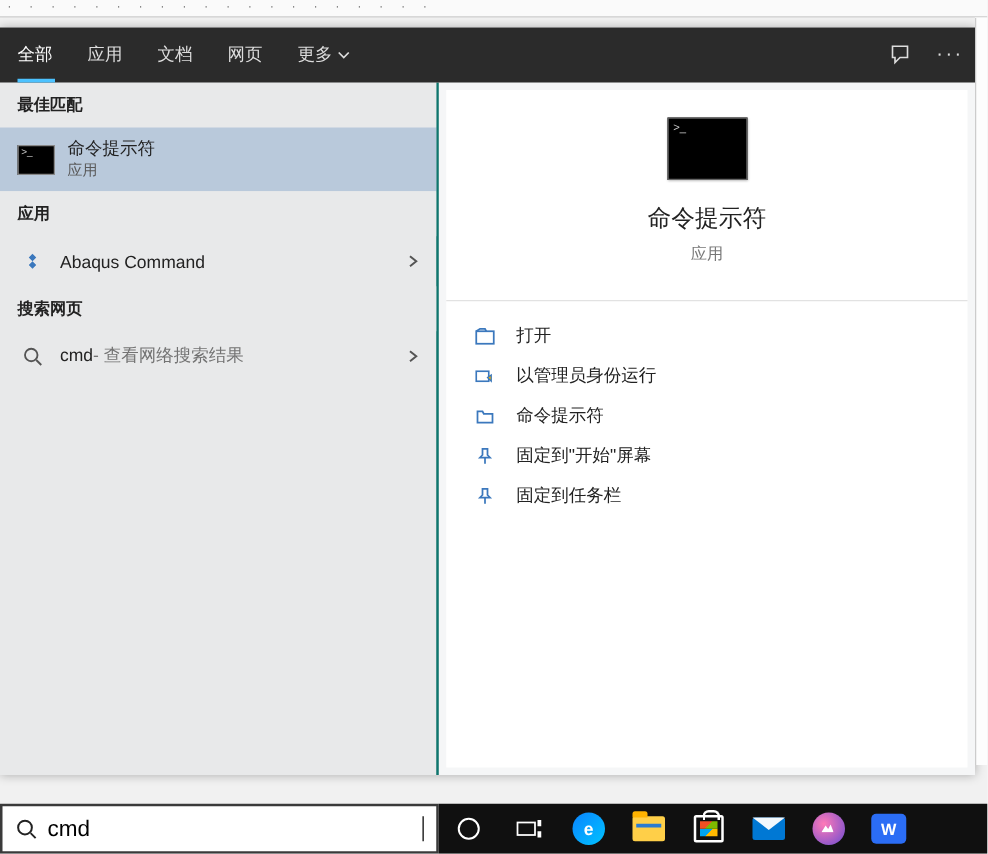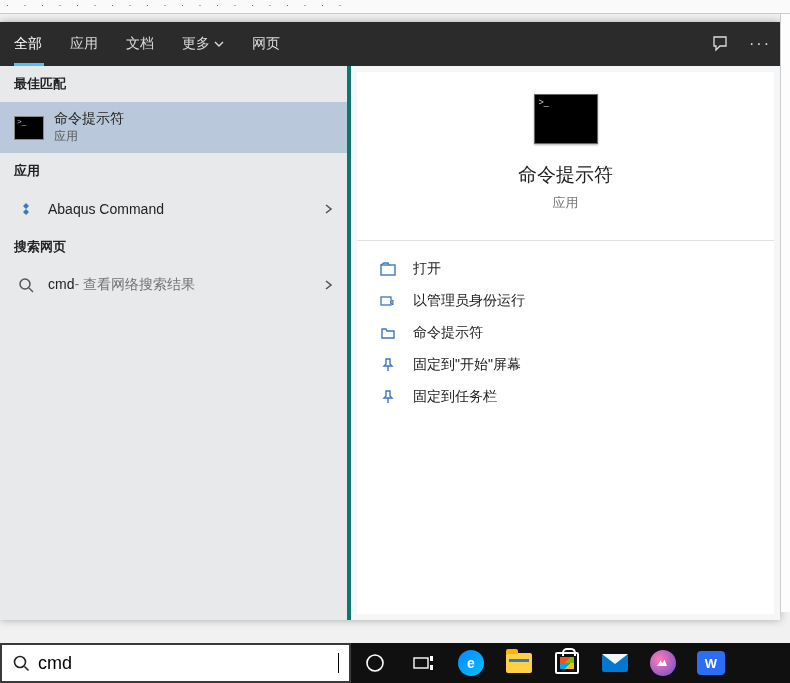--- a/index.html
+++ b/index.html
@@ -17,21 +17,21 @@
     .tab.active { color:#fff; }
     .tab.active::after { content:""; position:absolute; bottom:0; left:14px; width:30px; height:3px; background:#4cc2ff; }
     .tab-wrap { position:relative; }
     .more svg { margin-left:4px; }
     .hdr-spacer { flex:1; }
     .hdr-icon { width:40px; height:44px; display:flex; align-items:center; justify-content:center; color:#ddd; cursor:pointer; }
     .ellipsis { font-size:16px; letter-spacing:2px; }
 
     
     .body { flex:1; display:flex; min-height:0; }
-    .left { width:351px; background:#e8e9ea; border-right:4px solid #0f766e; display:flex; flex-direction:column; }
+    .left { width:351px; background:#e8e9ea; border-right:2px solid #0f766e; display:flex; flex-direction:column; }
     .right { flex:1; background:#fff; margin:6px 6px 6px 6px; display:flex; flex-direction:column; }
 
     .sec-hdr { font-size:13px; font-weight:600; color:#222; padding:9px 14px; background:#e8e9ea; }
     .row { display:flex; align-items:center; padding:8px 14px; cursor:pointer; font-size:14px; color:#222; }
     .row.sel { background:#b9c9db; }
     .row .ico { width:30px; height:30px; display:flex; align-items:center; justify-content:center; margin-right:10px; flex:0 0 30px; }
     .row .txts { flex:1; display:flex; flex-direction:column; }
     .row .sub { font-size:12px; color:#5a5a5a; }
     .row .chev { color:#666; }
     .row.small .ico { width:24px; height:24px; flex:0 0 24px; }
@@ -84,27 +84,27 @@
 <div class="top-fragment">· · · · · · · · · · · · · · · · · · · ·</div>
 
 <div class="search-panel">
 
   <div class="hdr">
     <div class="tab-wrap">
         <div class="tab active">全部</div>
       </div>
     <div class="tab">应用</div>
     <div class="tab">文档</div>
+    <div class="tab">网页</div>
     <div class="tab more">
       <span>更多</span>
       <svg width="10" height="10" viewBox="0 0 10 10">
           <path d="M1 3l4 4 4-4" stroke="#ddd" stroke-width="1.4" fill="none"></path>
         </svg>
     </div>
-    <div class="tab">网页</div>
     <div class="hdr-spacer"></div>
     <div class="hdr-icon">
       <svg width="18" height="18" viewBox="0 0 18 18">
           <path d="M3 2h12v9H9l-4 4v-4H3z" fill="none" stroke="#ddd" stroke-width="1.3"></path>
         </svg>
     </div>
     <div class="hdr-icon">
         <span class="ellipsis">···</span>
       </div>
   </div>

